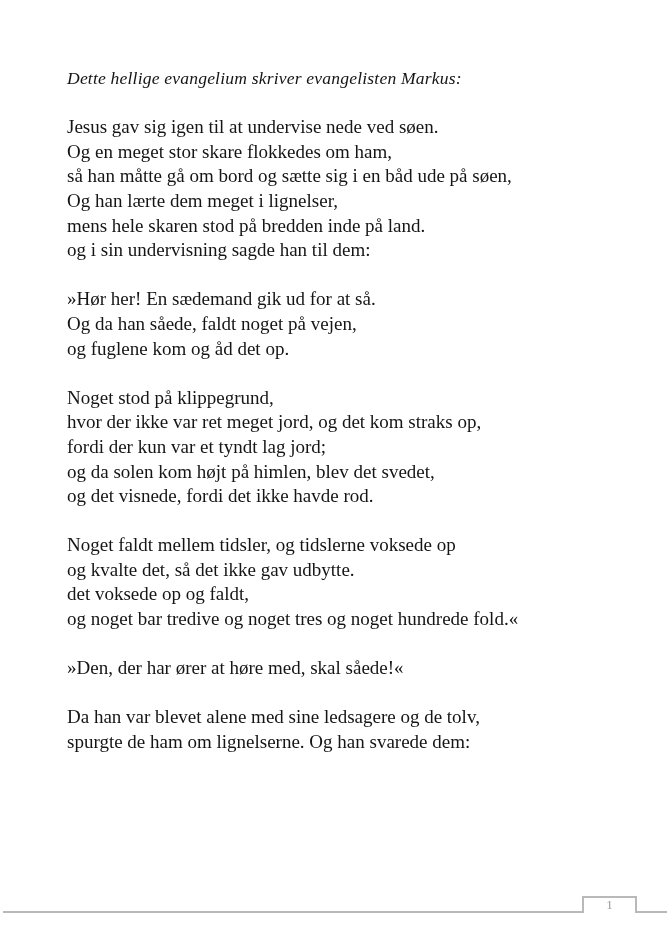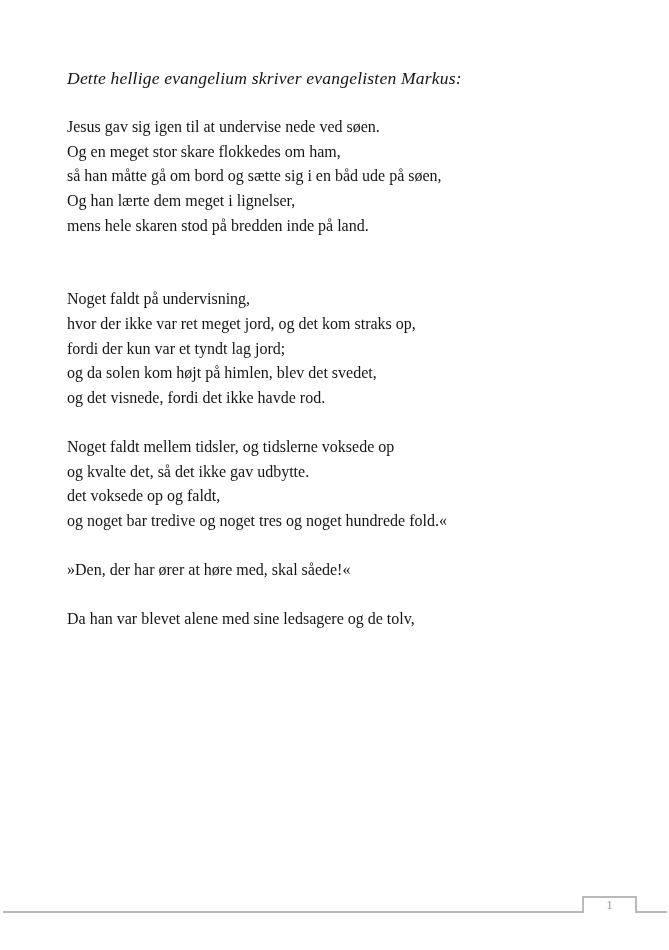--- a/index.html
+++ b/index.html
@@ -43,21 +43,21 @@
   .stanza {
     margin: 0;
   }
 
   
   .stanza-gap {
     height: 24.6px;
   }
 
   .verse-line {
-    font-size: 16px;
+    font-size: 19px;
     line-height: 24.6px;
     white-space: nowrap;
     color: #151515;
   }
 
   
   .footer {
     position: absolute;
     left: 0;
     top: 896px;
@@ -122,29 +122,35 @@
     <p class="gospel-heading">Dette hellige evangelium skriver evangelisten Markus:</p>
 
     <div class="stanza-gap"></div>
 
     <div class="stanza">
       <div class="verse-line">Jesus gav sig igen til at undervise nede ved søen.</div>
       <div class="verse-line">Og en meget stor skare flokkedes om ham,</div>
       <div class="verse-line">så han måtte gå om bord og sætte sig i en båd ude på søen,</div>
       <div class="verse-line">Og han lærte dem meget i lignelser,</div>
       <div class="verse-line">mens hele skaren stod på bredden inde på land.</div>
+      <div class="verse-line">og i sin undervisning sagde han til dem:</div>
     </div>
 
     <div class="stanza-gap"></div>
 
+    <div class="stanza">
+      <div class="verse-line">»Hør her! En sædemand gik ud for at så.</div>
+      <div class="verse-line">Og da han såede, faldt noget på vejen,</div>
+      <div class="verse-line">og fuglene kom og åd det op.</div>
+    </div>
 
     <div class="stanza-gap"></div>
 
     <div class="stanza">
-      <div class="verse-line">Noget faldt på undervisning,</div>
+      <div class="verse-line">Noget stod på klippegrund,</div>
       <div class="verse-line">hvor der ikke var ret meget jord, og det kom straks op,</div>
       <div class="verse-line">fordi der kun var et tyndt lag jord;</div>
       <div class="verse-line">og da solen kom højt på himlen, blev det svedet,</div>
       <div class="verse-line">og det visnede, fordi det ikke havde rod.</div>
     </div>
 
     <div class="stanza-gap"></div>
 
     <div class="stanza">
       <div class="verse-line">Noget faldt mellem tidsler, og tidslerne voksede op</div>
@@ -156,20 +162,21 @@
     <div class="stanza-gap"></div>
 
     <div class="stanza">
       <div class="verse-line">»Den, der har ører at høre med, skal såede!«</div>
     </div>
 
     <div class="stanza-gap"></div>
 
     <div class="stanza">
       <div class="verse-line">Da han var blevet alene med sine ledsagere og de tolv,</div>
+      <div class="verse-line">spurgte de ham om lignelserne. Og han svarede dem:</div>
     </div>
 
   </div>
 
   <div class="footer">
     <div class="footer-rule-left"></div>
     <div class="footer-rule-right"></div>
     <div class="page-number-box"></div>
     <div class="page-number">1</div>
   </div>

